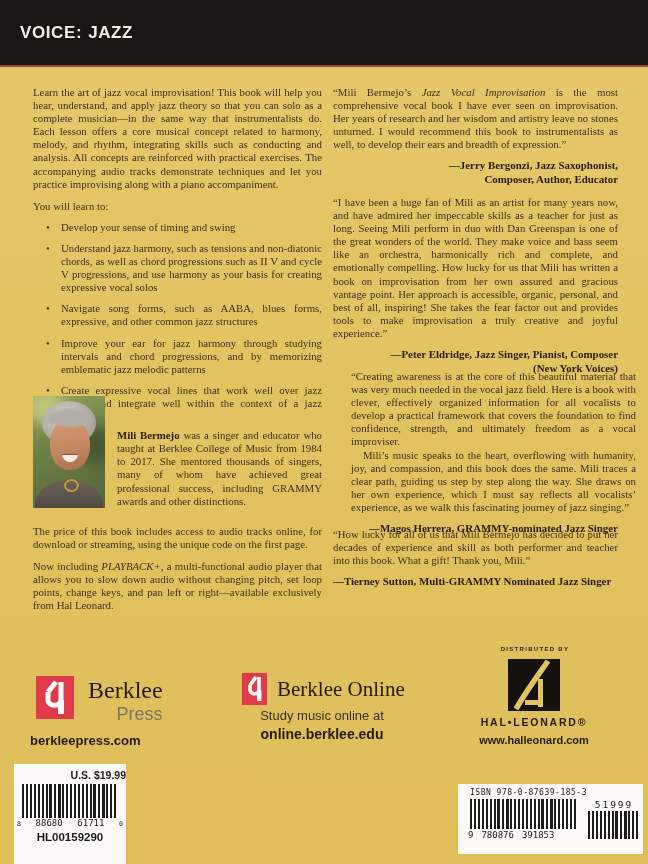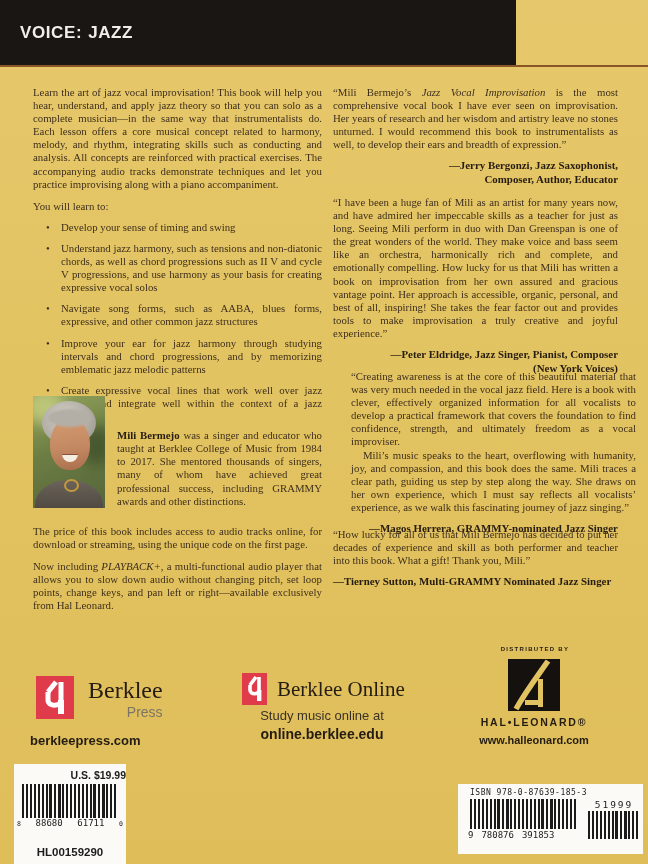--- a/index.html
+++ b/index.html
@@ -1,20 +1,20 @@
 <!DOCTYPE html>
 <html><head>
 <meta charset="utf-8">
 <style>
   html,body{margin:0;padding:0;background:#555;}
   .page{position:relative;width:648px;height:864px;overflow:hidden;
         background:linear-gradient(180deg,#e6c86c 0%,#e2c361 45%,#dfbe5a 100%);
         font-family:"Liberation Serif",serif;color:#3f2f1c;}
   
-  .topbar{position:absolute;left:0;top:0;width:516px;height:65px;background:#1a1614;
+  .topbar{position:absolute;left:0;top:0;width:648px;height:65px;background:#1a1614;
           display:flex;align-items:center;}
   .topbar .label{margin-left:20px;font-family:"Liberation Sans",sans-serif;
           color:#f2efe9;font-size:17px;letter-spacing:.6px;}
   .topbar .label .reg{font-weight:600;}
   .topbar .label .strong{font-weight:800;margin-left:6px;}
   .rustline{position:absolute;left:0;top:65px;width:648px;height:2px;background:#8a5527;}
 
   
   .col{position:absolute;width:289px;font-size:10.8px;line-height:13.1px;text-align:justify;}
   .colr{position:absolute;width:285px;font-size:10.8px;line-height:13.1px;text-align:justify;}
@@ -68,21 +68,21 @@
   .hl-logo{position:absolute;left:508px;top:659px;width:52px;height:52px;}
   .hl-name{position:absolute;left:448px;top:716px;width:172px;text-align:center;
         font-family:"Liberation Sans",sans-serif;font-size:10.5px;font-weight:600;
         letter-spacing:1.8px;color:#241c12;}
   .hl-url{position:absolute;left:448px;top:734px;width:172px;text-align:center;
         font-family:"Liberation Sans",sans-serif;font-size:11px;font-weight:bold;color:#241c12;}
 
   .bp-logo{position:absolute;left:36px;top:676px;width:38px;height:43px;background:#e03b4b;}
   .bp-word{position:absolute;left:88px;top:678px;color:#241c12;text-align:right;}
   .bp-word .brand{font-family:"Liberation Serif",serif;font-size:24px;line-height:24px;}
-  .bp-word .sub{font-family:"Liberation Sans",sans-serif;font-size:14px;color:#7c7466;margin-top:2px;}
+  .bp-word .sub{font-family:"Liberation Sans",sans-serif;font-size:18px;color:#7c7466;margin-top:2px;}
   .bp-url{position:absolute;left:30px;top:733px;font-family:Liberation Sans, sans-serif;
         font-size:13px;font-weight:bold;color:#241c12;}
 
   .bo-logo{position:absolute;left:242px;top:673px;width:25px;height:32px;background:#e03b4b;}
   .bo-word{position:absolute;left:277px;top:677px;font-family:"Liberation Serif",serif;
         font-size:21px;color:#241c12;}
   .bo-line1{position:absolute;left:232px;top:708px;width:180px;text-align:center;
         font-family:"Liberation Sans",sans-serif;font-size:13px;color:#3a3126;}
   .bo-line2{position:absolute;left:232px;top:726px;width:180px;text-align:center;
         font-family:"Liberation Sans",sans-serif;font-size:14px;font-weight:bold;color:#241c12;}
@@ -91,21 +91,21 @@
   .upc-box{position:absolute;left:14px;top:764px;width:112px;height:100px;background:#fbfaf6;
         font-family:"Liberation Sans",sans-serif;color:#1b1b1b;}
   .upc-price{margin-top:5px;text-align:right;font-size:10.5px;font-weight:bold;}
   .bars{background:
       repeating-linear-gradient(90deg,#1b1b1b 0 2px,transparent 2px 4px),
       repeating-linear-gradient(90deg,transparent 0 5px,#1b1b1b 5px 6px,transparent 6px 11px);}
   .upc-bars{margin:3px 8px 0 8px;height:34px;}
   .upc-digits{display:flex;justify-content:space-between;align-items:flex-end;
       margin:0 3px;font-size:9px;font-family:"DejaVu Sans Mono",monospace;}
   .upc-digits .small{font-size:6.5px;}
-  .upc-hl{margin-top:18px;text-align:center;font-size:11.5px;font-weight:bold;}
+  .upc-hl{margin-top:3px;text-align:center;font-size:11.5px;font-weight:bold;}
 
   .isbn-box{position:absolute;left:458px;top:784px;width:185px;height:70px;background:#fbfaf6;
       font-family:"DejaVu Sans Mono",monospace;color:#1b1b1b;}
   .isbn-line{margin:4px 0 0 12px;font-size:8px;letter-spacing:.5px;}
   .isbn-row{display:flex;margin:2px 0 0 10px;}
   .ean-wrap{width:110px;}
   .ean-bars{height:30px;margin-left:2px;}
   .ean-digits{display:flex;gap:8px;font-size:9px;margin:1px 0 0 0;}
   .sup-wrap{margin-left:10px;width:52px;}
   .sup-code{font-size:9.5px;text-align:center;letter-spacing:2px;}

